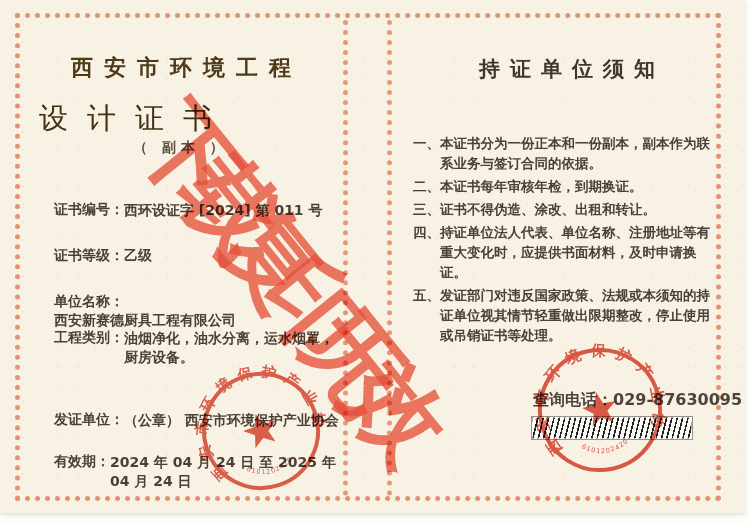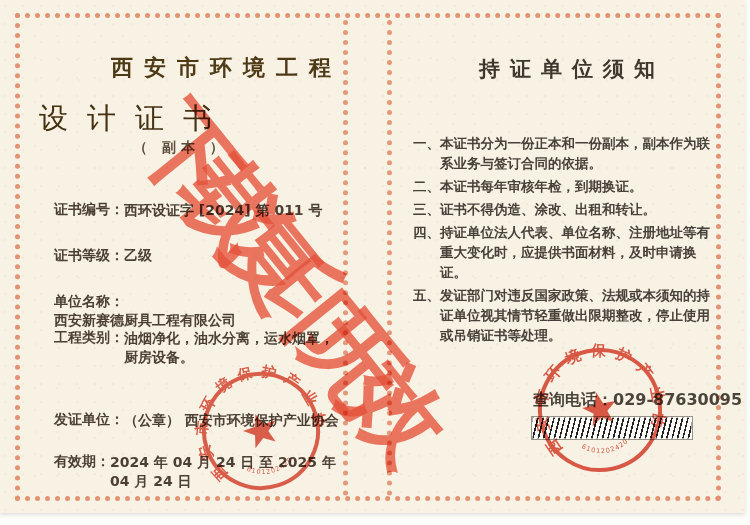--- a/index.html
+++ b/index.html
@@ -22,21 +22,21 @@
   }
   .divider { position:absolute; top:20px; height:476px; width:0; border-left:5px dotted #e0835f; opacity:.8; }
   .divider-a { left:343px; }
   .divider-b { left:387px; }
 
   .page { position:absolute; top:13px; height:488px; }
   .page-left  { left:20px;  width:322px; }
   .page-right { left:405px; width:324px; }
 
   
-  .title1 { margin-top:40px; text-align:right; font-size:22px; font-weight:bold; letter-spacing:11px; color:#4e3a15; text-indent:11px;}
+  .title1 { margin-top:40px; text-align:center; font-size:22px; font-weight:bold; letter-spacing:11px; color:#4e3a15; text-indent:11px;}
   .title2 { margin-top:16px; font-size:29px; font-weight:normal; letter-spacing:19px; color:#443112; text-indent:19px;}
   .subtitle { text-align:center; font-size:14px; letter-spacing:5px; color:#5d4e3d; font-weight:600; }
 
   .fields { position:absolute; left:34px; top:188px; width:278px; color:#4c4034; font-size:14px; font-weight:700; }
   .frow { position:absolute; left:0; display:flex; align-items:flex-start; width:288px; }
   .frow .lab { white-space:nowrap; }
   .frow .val { flex:1; line-height:19px; }
   .r-certno { top:0; }
   .r-grade  { top:46px; }
   .r-company{ top:92px;flex-direction:column; }

